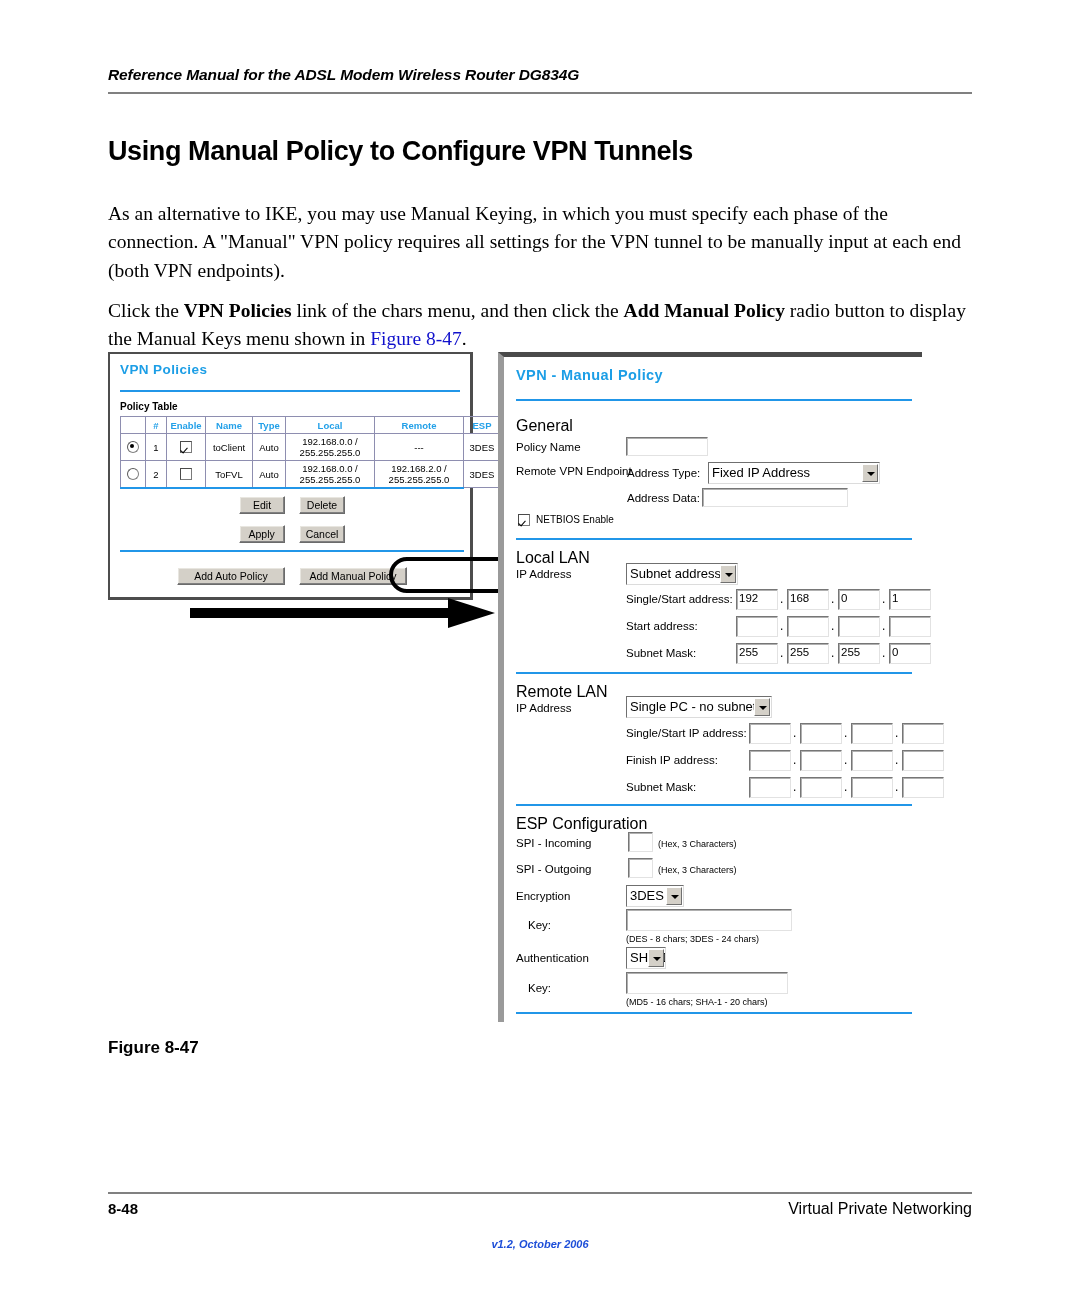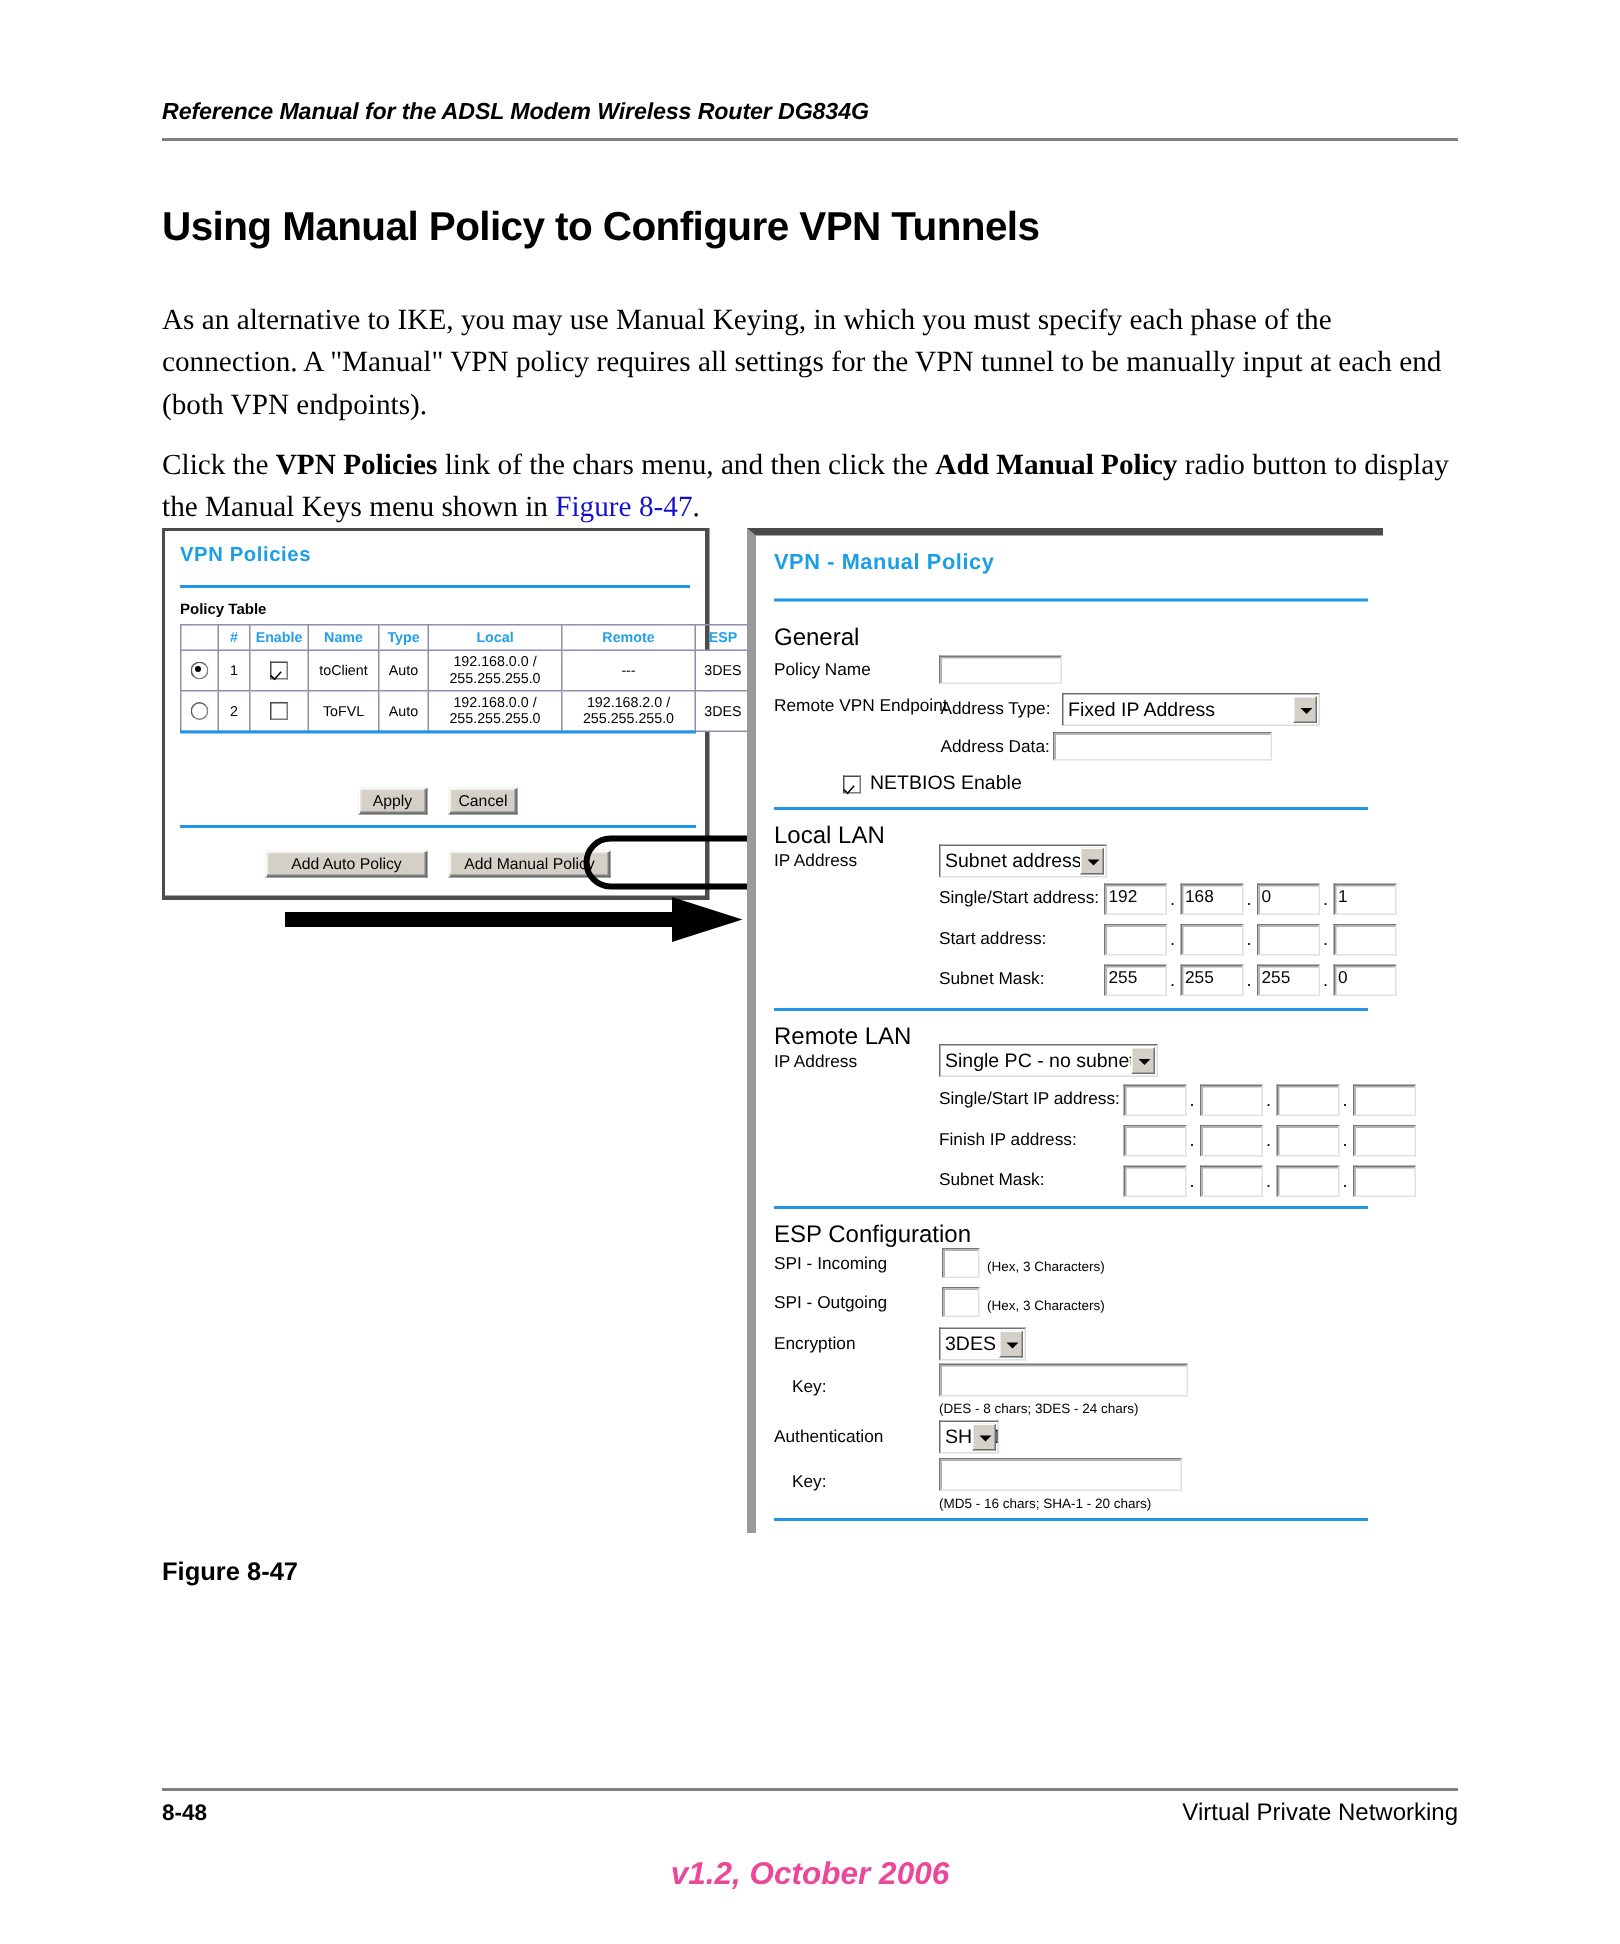--- a/index.html
+++ b/index.html
@@ -369,24 +369,23 @@
     left: 4px; top: 7px;
     border-left: 4px solid transparent;
     border-right: 4px solid transparent;
     border-top: 4px solid #000;
   }
 
   
   .cb-row {
     position: absolute;
     font-family: "Liberation Sans", sans-serif;
-    font-size: 13px;
-    color: #000;
-    white-space: nowrap;
-    margin-left: 44px;
+    font-size: 10px;
+    color: #000;
+    white-space: nowrap;
   }
   .cb-row .check95 { margin-right: 6px; }
 
   .btn-row-right {
     position: absolute;
     left: 12px;
     width: 396px;
     text-align: center;
   }
 
@@ -427,24 +426,24 @@
     font-size: 16px;
     color: #000;
   }
   .footer-center {
     position: absolute;
     left: 0;
     width: 1080px;
     top: 1238px;
     text-align: center;
     font-family: "Liberation Sans", sans-serif;
-    font-size: 21px;
+    font-size: 11px;
     font-style: italic;
     font-weight: bold;
-    color: #ec4899;
+    color: #1d4ed8;
   }
 </style>
 </head>
 <body>
 
 <div class="page-header">
   <div class="header-text">Reference Manual for the ADSL Modem Wireless Router DG834G</div>
   <div class="header-rule"></div>
 </div>
 
@@ -493,20 +492,24 @@
           <td>Auto</td>
           <td><span>192.168.0.0 /</span><br><span>255.255.255.0</span></td>
           <td><span>192.168.2.0 /</span><br><span>255.255.255.0</span></td>
           <td>3DES</td>
         </tr>
       </tbody>
     </table>
 
     <div class="blue-rule" id="left-rule-1"></div>
 
+    <div class="row-btns" id="row-edit">
+      <span class="btn95">Edit</span>
+      <span class="btn95">Delete</span>
+    </div>
 
     <div class="row-btns" id="row-apply">
       <span class="btn95">Apply</span>
       <span class="btn95">Cancel</span>
     </div>
 
     <div class="blue-rule" id="left-rule-2"></div>
 
     <div class="row-btns" id="row-add">
       <span class="btn95">Add Auto Policy</span>

